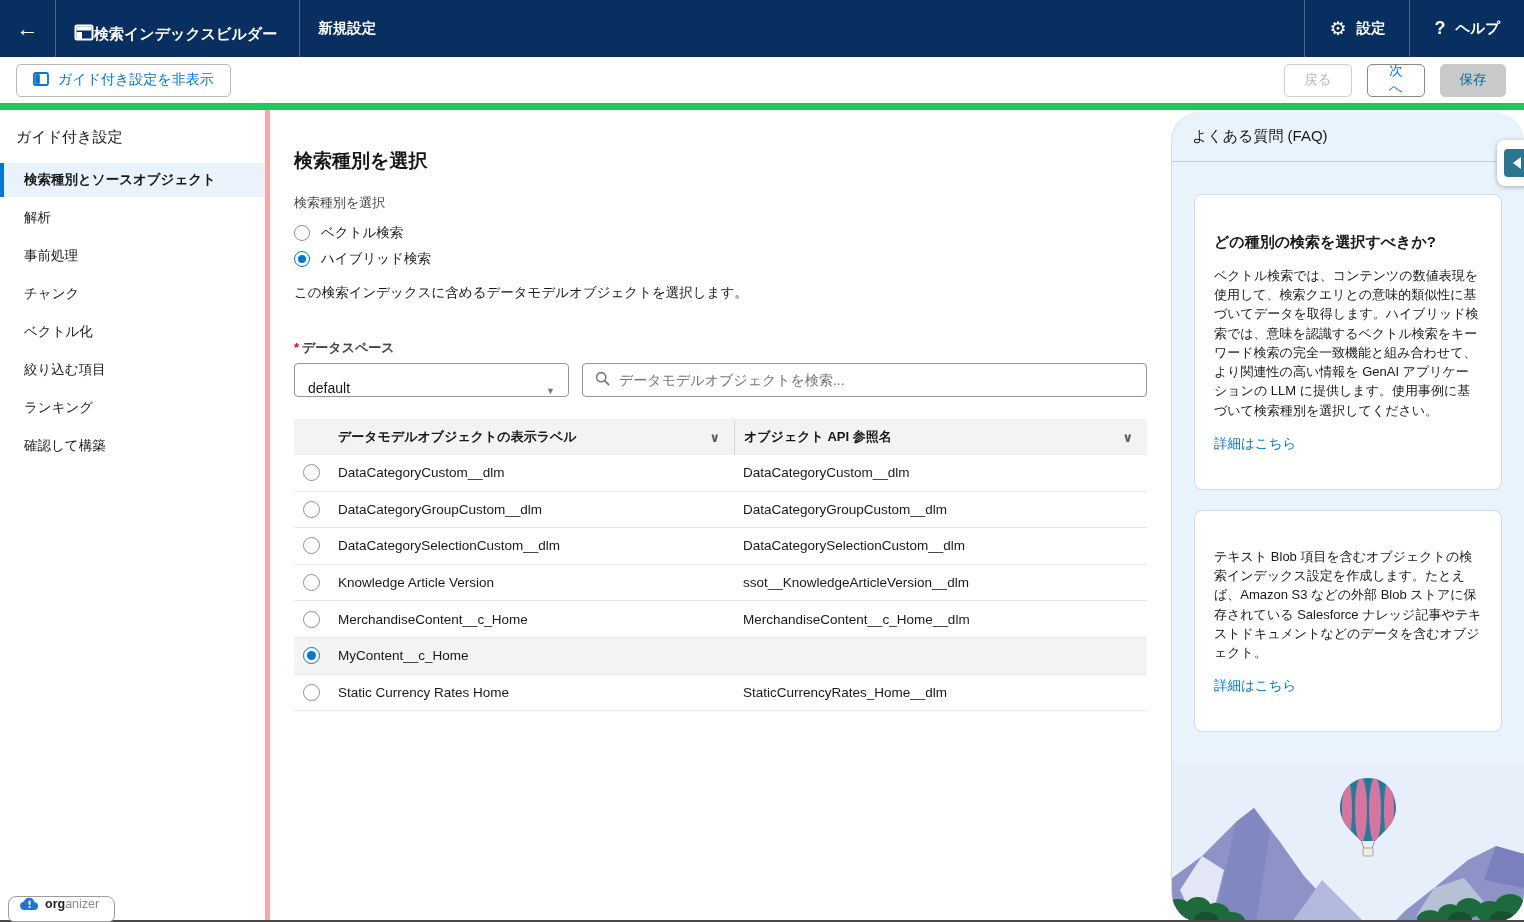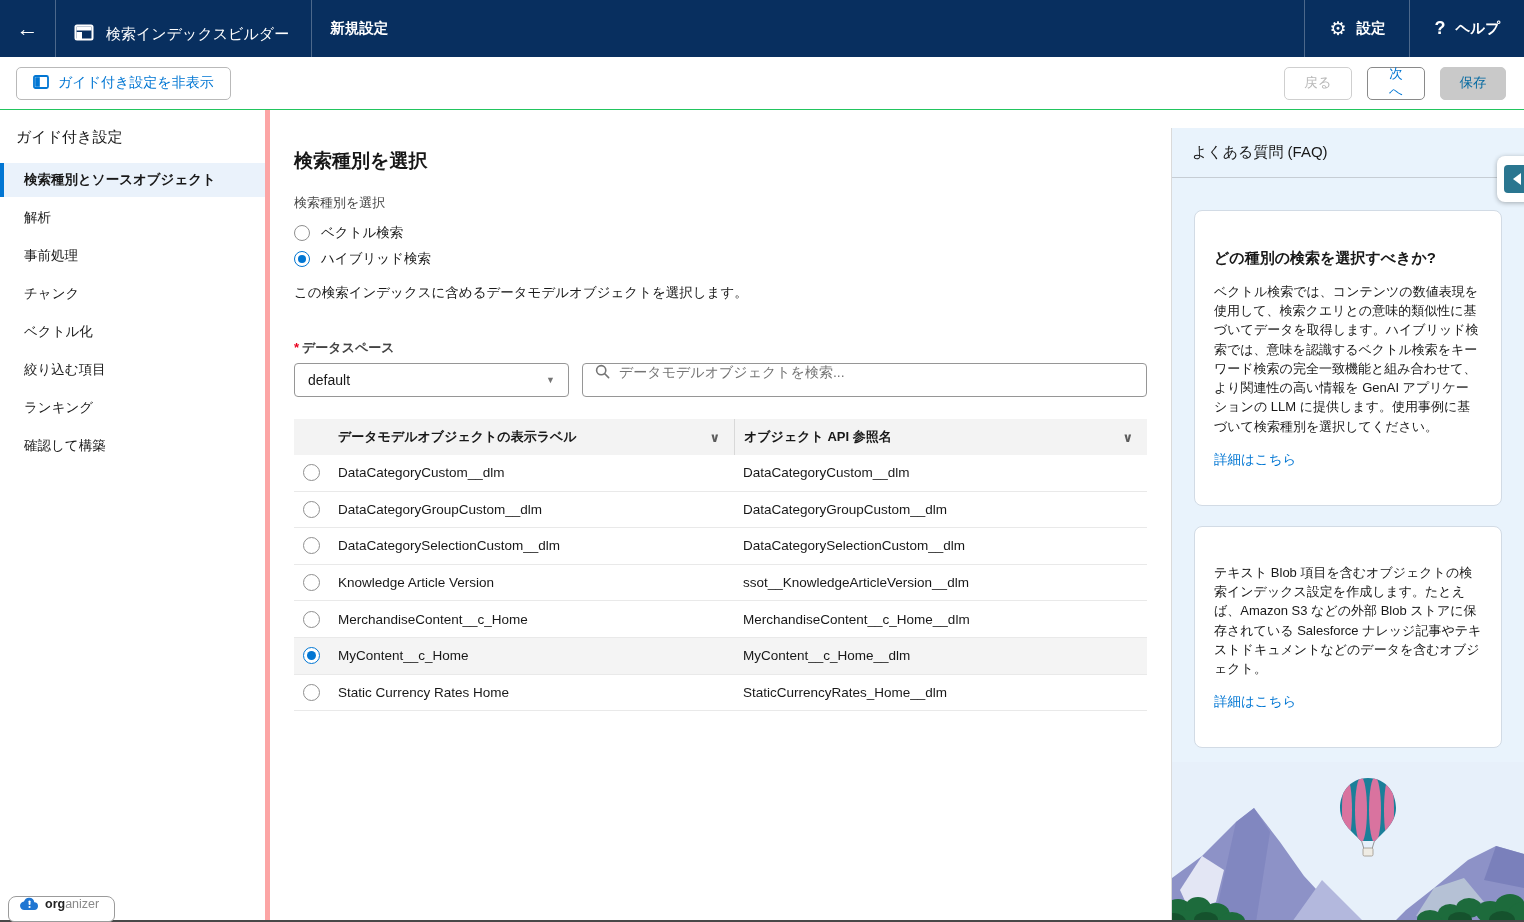--- a/index.html
+++ b/index.html
@@ -3,29 +3,29 @@
 <meta charset="utf-8">
 <style>
   * { margin:0; padding:0; box-sizing:border-box; }
   html,body { width:1524px; height:922px; overflow:hidden; background:#fff;
     font-family:"Liberation Sans","DejaVu Sans",sans-serif; color:#181818; }
 
   
   .navbar { height:57px; background:#082f5f; display:flex; align-items:stretch; color:#fff; }
   .nav-seg { display:flex; align-items:center; }
   .nav-back { width:56px; justify-content:center; border-right:1px solid rgba(255,255,255,.28); font-size:22px; cursor:pointer; }
-  .nav-brand { padding:12px 22px 0 18px; gap:12px; border-right:1px solid rgba(255,255,255,.28); font-size:15px; font-weight:400; }
+  .nav-brand { padding:12px 22px 0 18px; border-right:1px solid rgba(255,255,255,.28); font-size:15px; font-weight:700; }
   .nav-tab { padding:0 18px; font-size:14.5px; font-weight:700; }
   .nav-spacer { flex:1; }
   .nav-right { border-left:1px solid rgba(255,255,255,.28); padding:0 24px; gap:10px; font-size:14.5px; font-weight:700; cursor:pointer; }
   .gear-glyph { font-size:19px; font-weight:400; }
   .help-glyph { font-size:18px; font-weight:700; }
 
   
-  .toolbar { height:53px; background:#fff; display:flex; align-items:center; padding:0 18px 0 16px; border-bottom:1px solid #22c55e; }
+  .toolbar { height:53px; background:#fff; display:flex; align-items:center; padding:0 18px 0 16px; border-bottom:7px solid #22c55e; }
   .btn { height:33px; border-radius:5px; border:1px solid #c9c9c9; background:#fff; display:inline-flex; align-items:center; justify-content:center; padding:0 18px; font-size:13.5px; cursor:pointer; font-family:inherit; }
   .btn-guide { color:#0176d3; border-color:#b9b9b9; gap:9px; font-size:14px; padding:0 16px; }
   .toolbar-right { margin-left:auto; display:flex; gap:15px; }
   .btn-back { color:#b9b9b9; border-color:#cfcfcf; width:68px; cursor:default; }
   .btn-next { color:#0176d3; border-color:#8a8a8a; width:58px;text-align:center; }
   .btn-save { color:#0369a1; background:#c9c9c9; border-color:#c9c9c9; width:66px; cursor:default; }
 
   
   .content { display:flex; height:812px; }
 
@@ -43,41 +43,41 @@
   .radio-row { display:flex; align-items:center; gap:11px; margin-bottom:8px; cursor:pointer; }
   .radio { width:16px; height:16px; border:1px solid #8f8f8f; border-radius:50%; background:#fff; position:relative; flex-shrink:0; }
   .radio.sel { border-color:#0176d3; }
   .radio.sel::after { content:""; position:absolute; inset:3px; border-radius:50%; background:#0176d3; }
   .radio-label { font-size:13.5px; }
   .title-2 { margin-top:16px; }
   .desc { margin-top:16px; font-size:13.5px; }
   .ds-label { margin-top:37px; font-size:13px; color:#444;font-weight:bold; }
   .req { color:#ea001e; margin-right:3px; }
   .controls { margin-top:6px; display:flex; gap:13px; }
-  .select { width:275px; height:34px; border:1px solid #969696; border-radius:4px; display:flex; align-items:center; justify-content:space-between; padding:0 13px; font-size:14px; cursor:pointer; background:#fff; }
+  .select { width:275px; height:34px; border:1px solid #969696; border-radius:4px; display:flex; align-items:flex-end; justify-content:space-between; padding:0 13px; font-size:14px; cursor:pointer; background:#fff; }
   .select-arrow { color:#747474; font-size:9px; }
-  .searchbox { flex:1; height:34px; border:1px solid #969696; border-radius:4px; display:flex; align-items:flex-start; gap:9px; padding:0 12px; background:#fff; }
+  .searchbox { flex:1; height:34px; border:1px solid #969696; border-radius:4px; display:flex; align-items:center; gap:9px; padding:0 12px; background:#fff; }
   .searchbox input { border:none; outline:none; flex:1; font-size:14px; font-family:inherit; color:#181818; background:transparent; }
   .searchbox input::placeholder { color:#747474; }
 
   
   .table { margin-top:22px; }
   .thead { display:flex; background:#f3f3f3; height:36px; font-size:13px; font-weight:700; }
   .th { display:flex; align-items:center; justify-content:space-between; cursor:pointer; }
   .th1 { width:440px; padding:0 14px 0 44px; }
   .th2 { flex:1; padding:0 14px 0 9px; border-left:1px solid #d8d8d8; }
   .chev { color:#5c5c5c; }
   .trow { display:flex; align-items:center; height:36.6px; border-bottom:1px solid #e9e9e9; font-size:13.5px; }
   .trow.selected { background:#f4f4f4; }
   .cell1 { width:440px; display:flex; align-items:center; padding-left:9px; }
   .cell1 .radio { width:17px; height:17px; margin-right:18px; }
   .cell2 { flex:1; padding-left:9px; }
 
   
-  .faq { width:353px; flex-shrink:0; background:#e9f3fc; border-left:1px solid #dadada; position:relative; overflow:hidden; margin-top:18px; }
+  .faq { width:353px; flex-shrink:0; background:#e9f3fc; border-left:1px solid #dadada; position:relative; overflow:hidden; margin-top:2px;border-radius:29px; }
   .faq-header { height:50px; display:flex; align-items:center; padding:0 20px; font-size:15px; border-bottom:1px solid #c6cdd4; }
   .collapse-tab { position:absolute; top:28px; right:-7px; width:34px; height:46px; background:#fff; border-radius:8px 0 0 8px; box-shadow:0 1px 5px rgba(0,0,0,.3); cursor:pointer; }
   .collapse-btn { position:absolute; left:7px; top:9px; width:28px; height:28px; background:#2a7690; border-radius:4px; display:flex; align-items:center; justify-content:center; }
   .tri-left { width:0; height:0; border-top:6px solid transparent; border-bottom:6px solid transparent; border-right:8px solid #fff; margin-right:2px; }
   .faq-body { padding:32px 22px 0; }
   .faq-card { background:#fff; border:1px solid #d2dbe5; border-radius:8px; padding:36px 19px; margin-bottom:20px; }
   .faq-card h3 { font-size:15px; font-weight:700; margin-bottom:14px; line-height:1.4; }
   .faq-card p { font-size:13px; line-height:1.48; margin-bottom:14px; }
   .faq-link { color:#0176d3; font-size:13.5px; cursor:pointer; }
   .illustration { position:absolute; left:0; right:0; bottom:0; height:160px; }
@@ -232,21 +232,20 @@
             <span class="radio"></span>
             <span>MerchandiseContent__c_Home</span>
           </div>
         <div class="cell2">MerchandiseContent__c_Home__dlm</div>
       </div>
       <div class="trow selected">
         <div class="cell1">
             <span class="radio sel"></span>
             <span>MyContent__c_Home</span>
           </div>
-        <div class="cell2">MyContent__c_Home__dlm</div>
       </div>
       <div class="trow">
         <div class="cell1">
             <span class="radio"></span>
             <span>Static Currency Rates Home</span>
           </div>
         <div class="cell2">StaticCurrencyRates_Home__dlm</div>
       </div>
     </div>
   </main>

